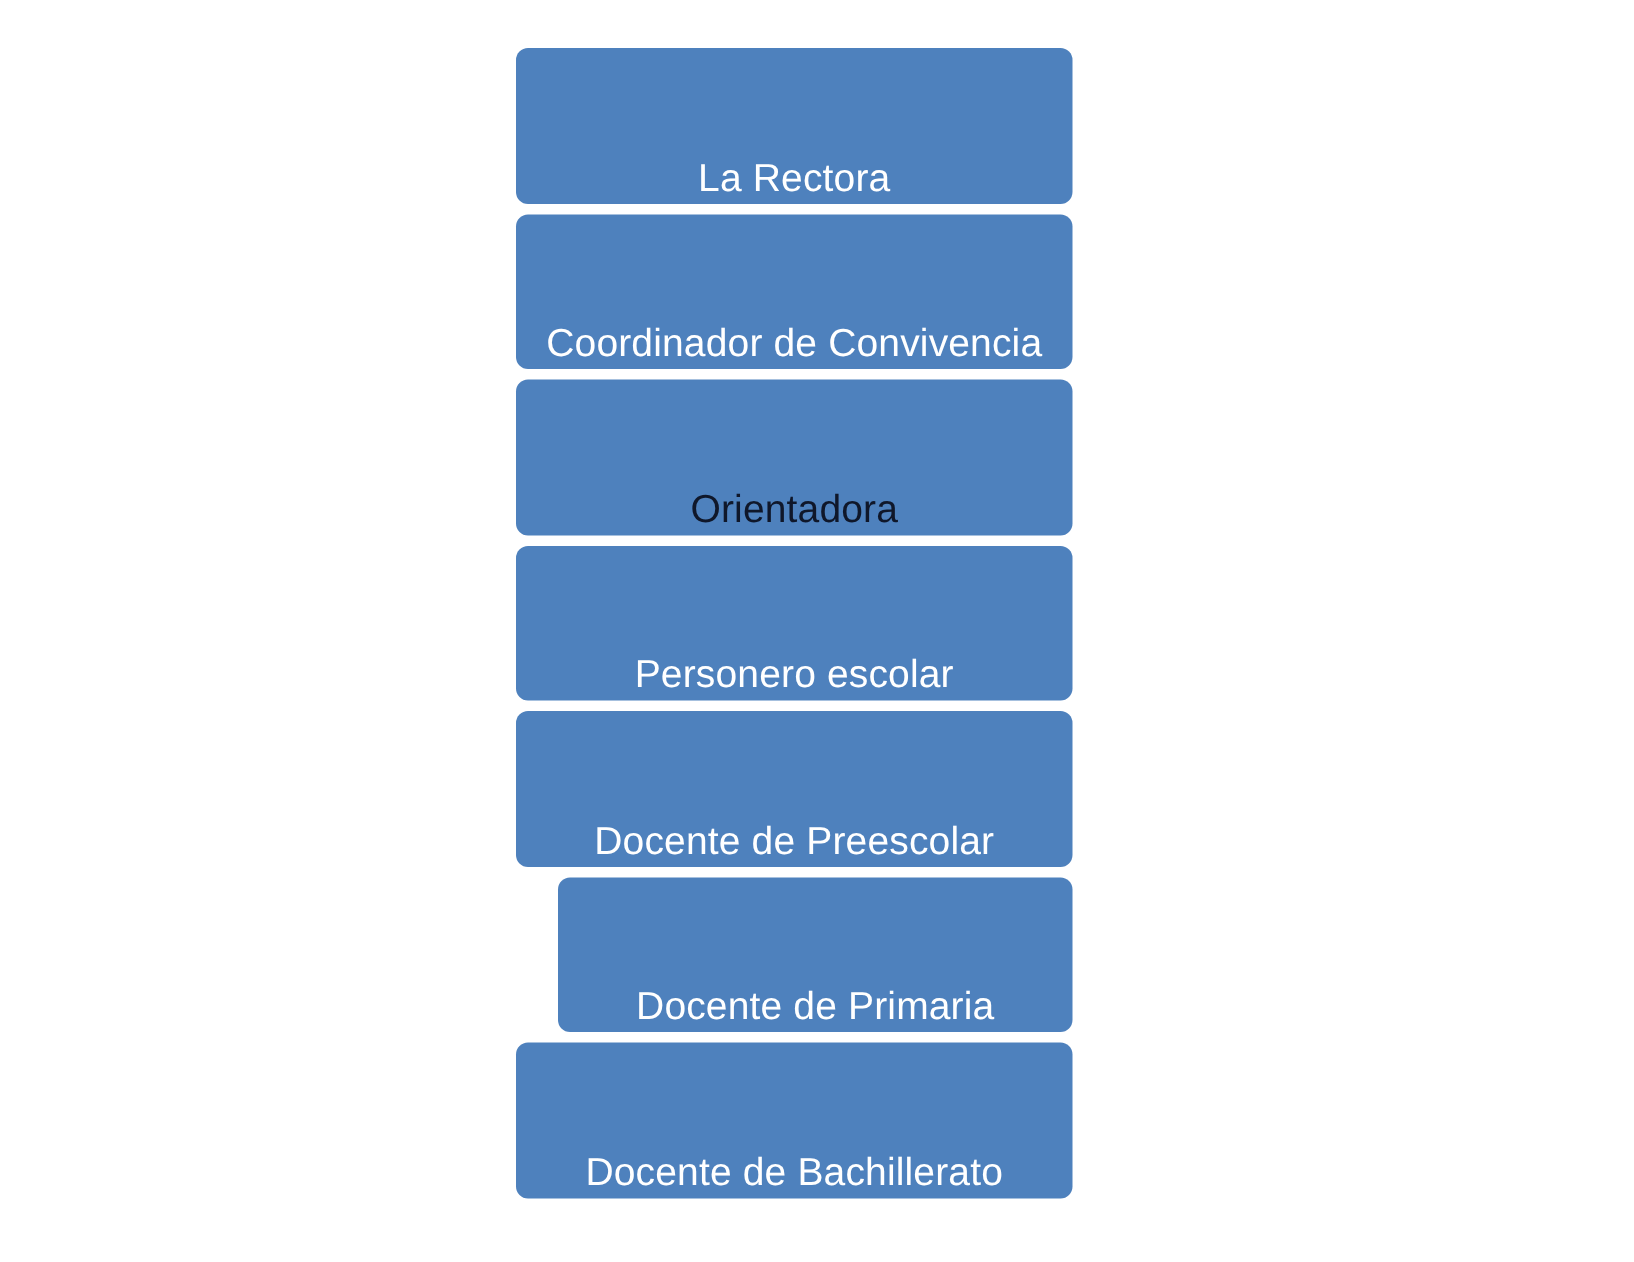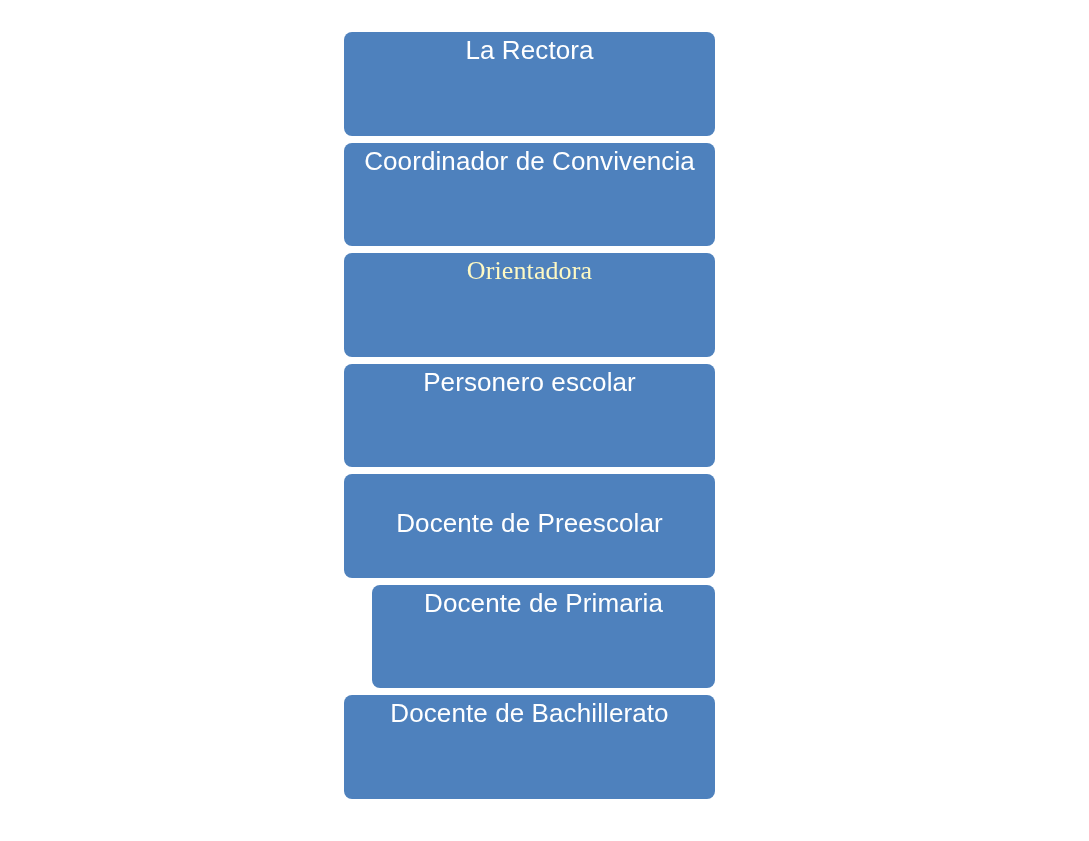--- a/index.html
+++ b/index.html
@@ -32,21 +32,21 @@
     flex-direction: column;
     gap: 7px;
   }
 
   .node-box {
     flex: 1 1 0;
     min-height: 0;
     background: #4e81bd;
     border-radius: 8px;
     display: flex;
-    align-items: flex-start;
+    align-items: flex-end;
     justify-content: center;
     box-sizing: border-box;
     padding: 2px 14px;
   }
 
   .node-label {
     color: #ffffff;
     font-family: "Liberation Sans", sans-serif;
     font-size: 26px;
     font-weight: 400;
@@ -66,21 +66,21 @@
 
     <div class="node-box" style="background: rgb(78, 129, 189);">
       <span class="node-label" style="color: rgb(255, 255, 255);">La Rectora</span>
     </div>
 
     <div class="node-box" style="background: rgb(78, 129, 189);">
       <span class="node-label" style="color: rgb(255, 255, 255);">Coordinador de Convivencia</span>
     </div>
 
     <div class="node-box" style="background: rgb(78, 129, 189);">
-      <span class="node-label" style="color: #fef9c3; font-family: Liberation Serif, serif;">Orientadora</span>
+      <span class="node-label" style="color: #0f172a;">Orientadora</span>
     </div>
 
 
     <div class="node-box" style="background: rgb(78, 129, 189);">
       <span class="node-label" style="color: rgb(255, 255, 255);">Personero escolar</span>
     </div>
 
     <div class="node-box" style="background: rgb(78, 129, 189);">
       <span class="node-label" style="color: rgb(255, 255, 255); margin-top: 31px;">Docente de Preescolar</span>
     </div>

